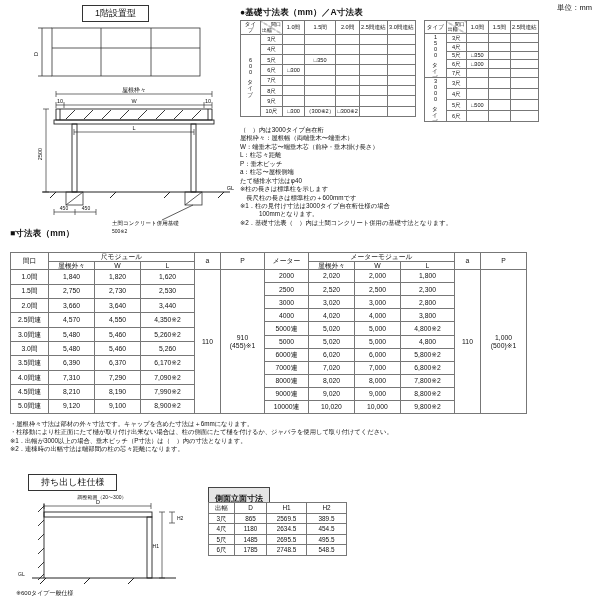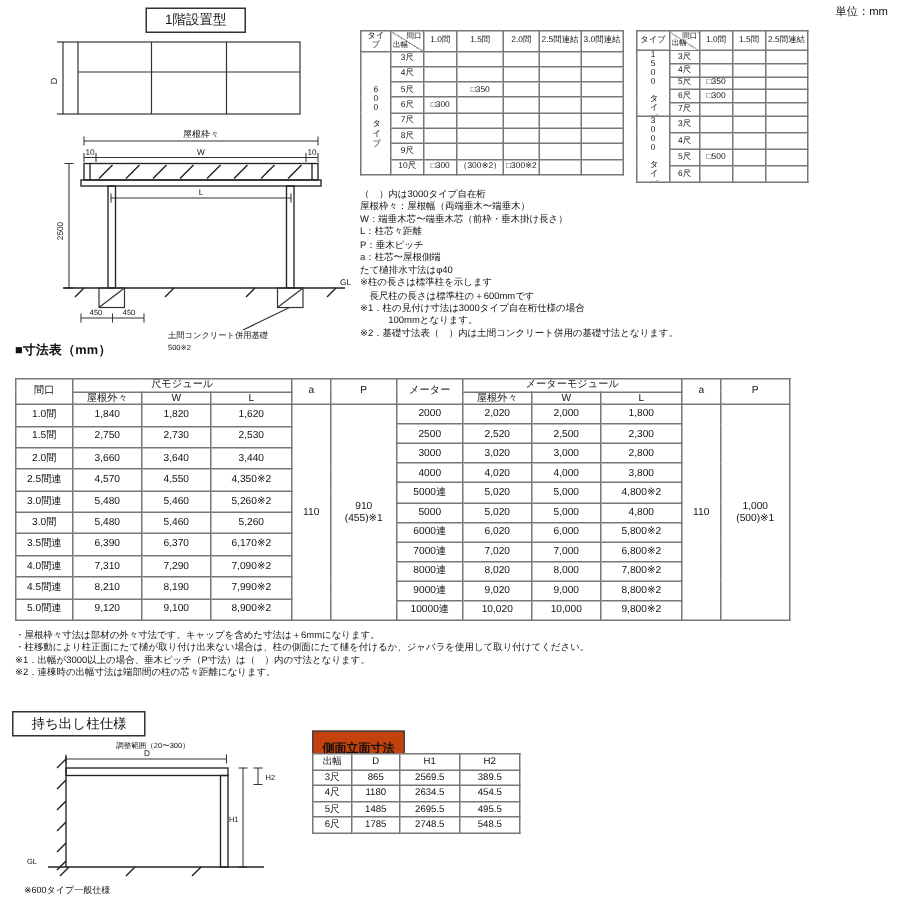--- a/index.html
+++ b/index.html
@@ -18,31 +18,31 @@
   .diag{position:relative;background:linear-gradient(to top right,#fff 48.5%,#888 48.5%,#888 51.5%,#fff 51.5%)}
   .diag span{position:absolute;font-size:5px;line-height:1}
   .diag .tr{top:1px;right:1px}
   .diag .bl{bottom:1px;left:1px}
   .mtable{height:162px}
   .mtable th{font-size:6.8px}
   .mtable td{font-size:6.8px}
   .stable th,.stable td{font-size:6.4px;height:10.5px}
   .notes{font-size:6.3px;line-height:1.34}
   .note-small{font-size:6px}
-  .side-title{font-size:8px;font-weight:bold;border:1px solid #444;padding:5px 6px;background:#c2410c}
+  .side-title{font-size:8px;font-weight:bold;border:1px solid #444;padding:5px 6px;background:#e5e5e5}
   svg text{font-family:"Liberation Sans","DejaVu Sans",sans-serif;fill:#111}
 </style>
 </head>
 <body>
 
 <div class="page">
 
   <div class="abs unit">単位：mm</div>
 
-  <div class="abs boxed" style="left:97px;top:5px">1階設置型</div>
+  <div class="abs boxed" style="left:82px;top:5px">1階設置型</div>
 
   <svg class="abs" style="left:30px;top:22px" width="180" height="60" viewBox="0 0 180 60">
     <g stroke="#333" stroke-width="0.8" fill="none">
       <rect x="22" y="6" width="148" height="48"></rect>
       <line x1="71" y1="6" x2="71" y2="54"></line>
       <line x1="121" y1="6" x2="121" y2="54"></line>
       <line x1="22" y1="26" x2="170" y2="26"></line>
       <line x1="12" y1="6" x2="12" y2="54"></line>
       <line x1="8" y1="6" x2="22" y2="6"></line>
       <line x1="8" y1="54" x2="22" y2="54"></line>
@@ -109,20 +109,21 @@
     <text x="192" y="19" font-size="5.5" text-anchor="middle">10</text>
     <text x="118" y="46" font-size="5.5" text-anchor="middle">L</text>
     <text x="26" y="70" font-size="5.5" text-anchor="middle" transform="rotate(-90 26 70)">2500</text>
     <text x="48" y="126" font-size="5" text-anchor="middle">450</text>
     <text x="70" y="126" font-size="5" text-anchor="middle">450</text>
     <text x="218" y="106" font-size="5.5" text-anchor="end">GL</text>
     <text x="96" y="141" font-size="5.5" text-anchor="start">土間コンクリート併用基礎</text>
     <text x="96" y="149" font-size="5" text-anchor="start">500※2</text>
   </svg>
 
+  <div class="abs sec-title" style="left:240px;top:7px">●基礎寸法表（mm）／A寸法表</div>
 
   <div class="abs" style="left:240px;top:20px;display:flex;gap:8px">
     <table class="ftable">
       <colgroup>
         <col style="width:20px">
           <col style="width:22px">
           <col style="width:22px">
           <col style="width:22px">
           <col style="width:22px">
           <col style="width:28px">
@@ -499,21 +500,21 @@
     </table>
   </div>
 
   <div class="abs notes" style="left:10px;top:420px;width:578px" id="m-notes">
       <div>・屋根枠々寸法は部材の外々寸法です。キャップを含めた寸法は＋6mmになります。</div>
       <div>・柱移動により柱正面にたて樋が取り付け出来ない場合は、柱の側面にたて樋を付けるか、ジャバラを使用して取り付けてください。</div>
       <div>※1．出幅が3000以上の場合、垂木ピッチ（P寸法）は（　）内の寸法となります。</div>
       <div>※2．連棟時の出幅寸法は端部間の柱の芯々距離になります。</div>
     </div>
 
-  <div class="abs boxed" style="left:8px;top:474px">持ち出し柱仕様</div>
+  <div class="abs boxed" style="left:28px;top:474px">持ち出し柱仕様</div>
 
   <svg class="abs" style="left:14px;top:492px" width="180" height="98" viewBox="0 0 180 98">
     <text x="88" y="6.5" font-size="5" text-anchor="middle">調整範囲（20〜300）</text>
     <g stroke="#333" stroke-width="0.7" fill="none">
       <line x1="30" y1="14" x2="137" y2="14"></line>
       <line x1="30" y1="11" x2="30" y2="17"></line>
       <line x1="137" y1="11" x2="137" y2="17"></line>
       <line x1="148" y1="20" x2="148" y2="86"></line>
       <line x1="145" y1="20" x2="151" y2="20"></line>
       <line x1="145" y1="86" x2="151" y2="86"></line>

